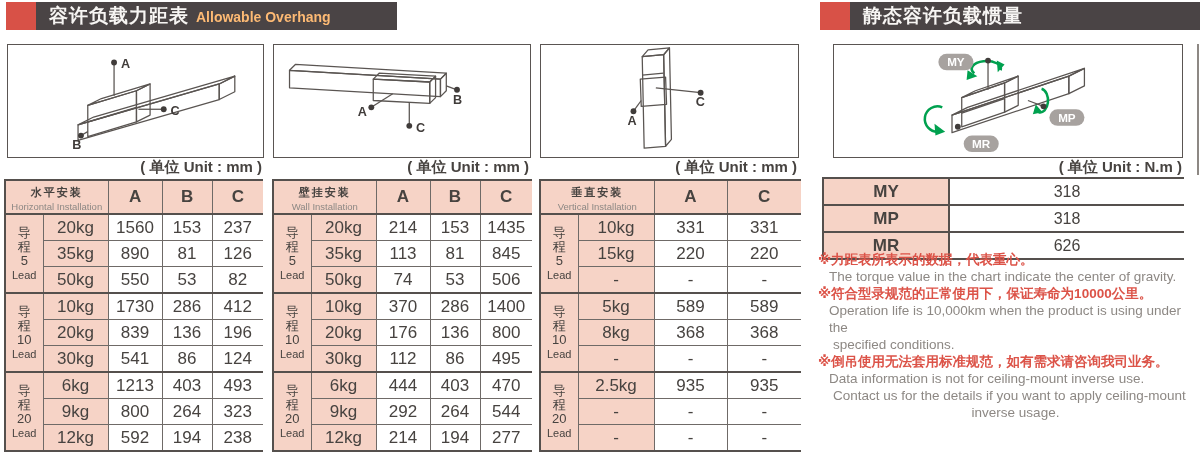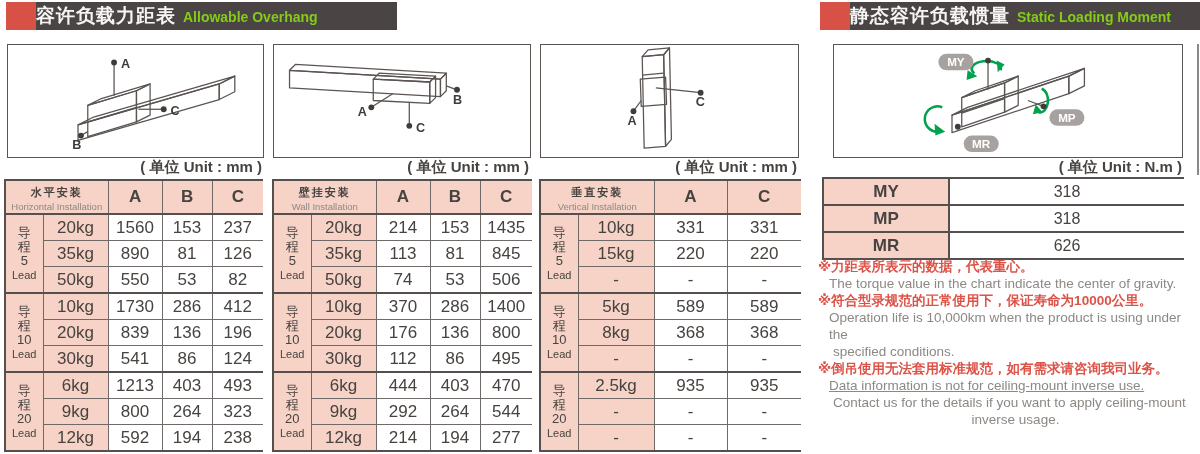--- a/index.html
+++ b/index.html
@@ -3,23 +3,23 @@
 <meta charset="utf-8">
 <style>
   :root{
     --bd2:#55504d; --bd1:#6f6a67; --txt:#474340; --pink:#f6d3c6;
     --gray-en:#8d8884; --red:#dc5348; --green:#00a14f; --bar:#4a4445;
   }
   html,body{margin:0;padding:0;background:#ffffff;}
   .page{position:relative;width:1200px;height:454px;background:#fff;overflow:hidden;
         font-family:"Liberation Sans","DejaVu Sans",sans-serif;color:var(--txt);}
   
-  .hdr{position:absolute;top:2px;height:28px;background:var(--bar);display:flex;align-items:baseline;box-sizing:border-box;}
+  .hdr{position:absolute;top:2px;height:28px;background:var(--bar);display:flex;align-items:baseline;padding-left:13px;box-sizing:border-box;}
   .hdr .zh{color:#f7f5f3;font-size:19px;font-weight:bold;line-height:28px;letter-spacing:1px;}
-  .hdr .en{color:#84cc16;font-size:14px;font-weight:bold;margin-left:7px;}
+  .hdr .en{color:#fdba74;font-size:14px;font-weight:bold;margin-left:7px;}
   .accent{position:absolute;top:2px;width:30px;height:28px;background:#d85147;}
   
   .dbox{position:absolute;top:44px;height:114px;background:#fff;border:1.5px solid #5a5552;box-sizing:border-box;}
   .dlabel{font:bold 13px "Liberation Sans",sans-serif;fill:#403c3a;}
   .badge-t{font:bold 12px "Liberation Sans",sans-serif;fill:#ffffff;}
   
   .unit{position:absolute;top:158px;height:18px;font-size:15px;font-weight:600;text-align:right;color:var(--txt);}
   
   .thost{position:absolute;top:179px;}
   table.spec{border-collapse:collapse;table-layout:fixed;width:100%;
@@ -38,40 +38,39 @@
   td.load{background:var(--pink);font-size:17px;height:25px;}
   td.val{background:#fff;font-size:17px;height:25px;}
   
   .mhost{position:absolute;left:822px;top:177px;width:361px;}
   table.mt{border-collapse:collapse;table-layout:fixed;width:100%;border:2px solid var(--bd2);border-right:0;}
   table.mt td{border:2px solid var(--bd2);height:23px;text-align:center;vertical-align:middle;color:var(--txt);}
   table.mt tr>*:last-child{border-right:0;}
   td.mlabel{background:var(--pink);font-size:17px;font-weight:bold;}
   td.mval{background:#fff;font-size:16px;margin-left:48px;}
   
-  .notes{position:absolute;left:818px;top:258px;width:380px;}
+  .notes{position:absolute;left:818px;top:251px;width:380px;}
   .note-zh{color:var(--red);font-size:13.5px;font-weight:bold;line-height:17px;}
   .note-en{color:var(--gray-en);font-size:13.5px;line-height:17px;}
   .divider{position:absolute;left:1197px;top:44px;width:2px;height:131px;background:#8d8884;}
 </style>
 </head>
 <body>
 
 <div class="page">
 
   <div class="accent" style="left:6px;"></div>
   <div class="hdr" style="left:36px;width:361px;">
     <span class="zh">容许负载力距表</span>
     <span class="en">Allowable Overhang</span>
   </div>
 
   <div class="accent" style="left:820px;"></div>
   <div class="hdr" style="left:850px;width:375px;">
     <span class="zh">静态容许负载惯量</span>
-    <span class="en">Static Loading Moment</span>
   </div>
 
   <div class="dbox" style="left:7px;width:257px;">
     <svg width="254" height="111" viewBox="0 0 257 114">
       <g stroke="#5a5552" stroke-width="1.3" fill="none" stroke-linejoin="round">
         <path d="M70,82 L70,98 L215,56 L215,40 Z"></path>
         <path d="M70,82 L86,74 L231,32 L215,40 Z"></path>
         <path d="M215,40 L231,32 L231,48 L215,56 Z"></path>
         <path d="M80,62 L80,94 L130,79 L130,47 Z"></path>
         <path d="M80,62 L94,55 L144,40 L130,47 Z"></path>
@@ -476,18 +475,18 @@
       </table>
     </div>
 
   <div class="notes">
       <div class="note-zh">※力距表所表示的数据，代表重心。</div>
       <div class="note-en" style="padding-left: 11px;">The torque value in the chart indicate the center of gravity.</div>
       <div class="note-zh">※符合型录规范的正常使用下，保证寿命为10000公里。</div>
       <div class="note-en" style="padding-left: 11px;">Operation life is 10,000km when the product is using under the</div>
       <div class="note-en" style="padding-left: 15px;">specified conditions.</div>
       <div class="note-zh">※倒吊使用无法套用标准规范，如有需求请咨询我司业务。</div>
-      <div class="note-en" style="padding-left: 11px; text-decoration: underline;">Data information is not for ceiling-mount inverse use.</div>
+      <div class="note-en" style="padding-left: 11px;">Data information is not for ceiling-mount inverse use.</div>
       <div class="note-en" style="padding-left: 15px;">Contact us for the details if you want to apply ceiling-mount</div>
       <div class="note-en" style="padding-left: 15px; text-align: center;">inverse usage.</div>
     </div>
 
 </div>
 
 </body></html>

